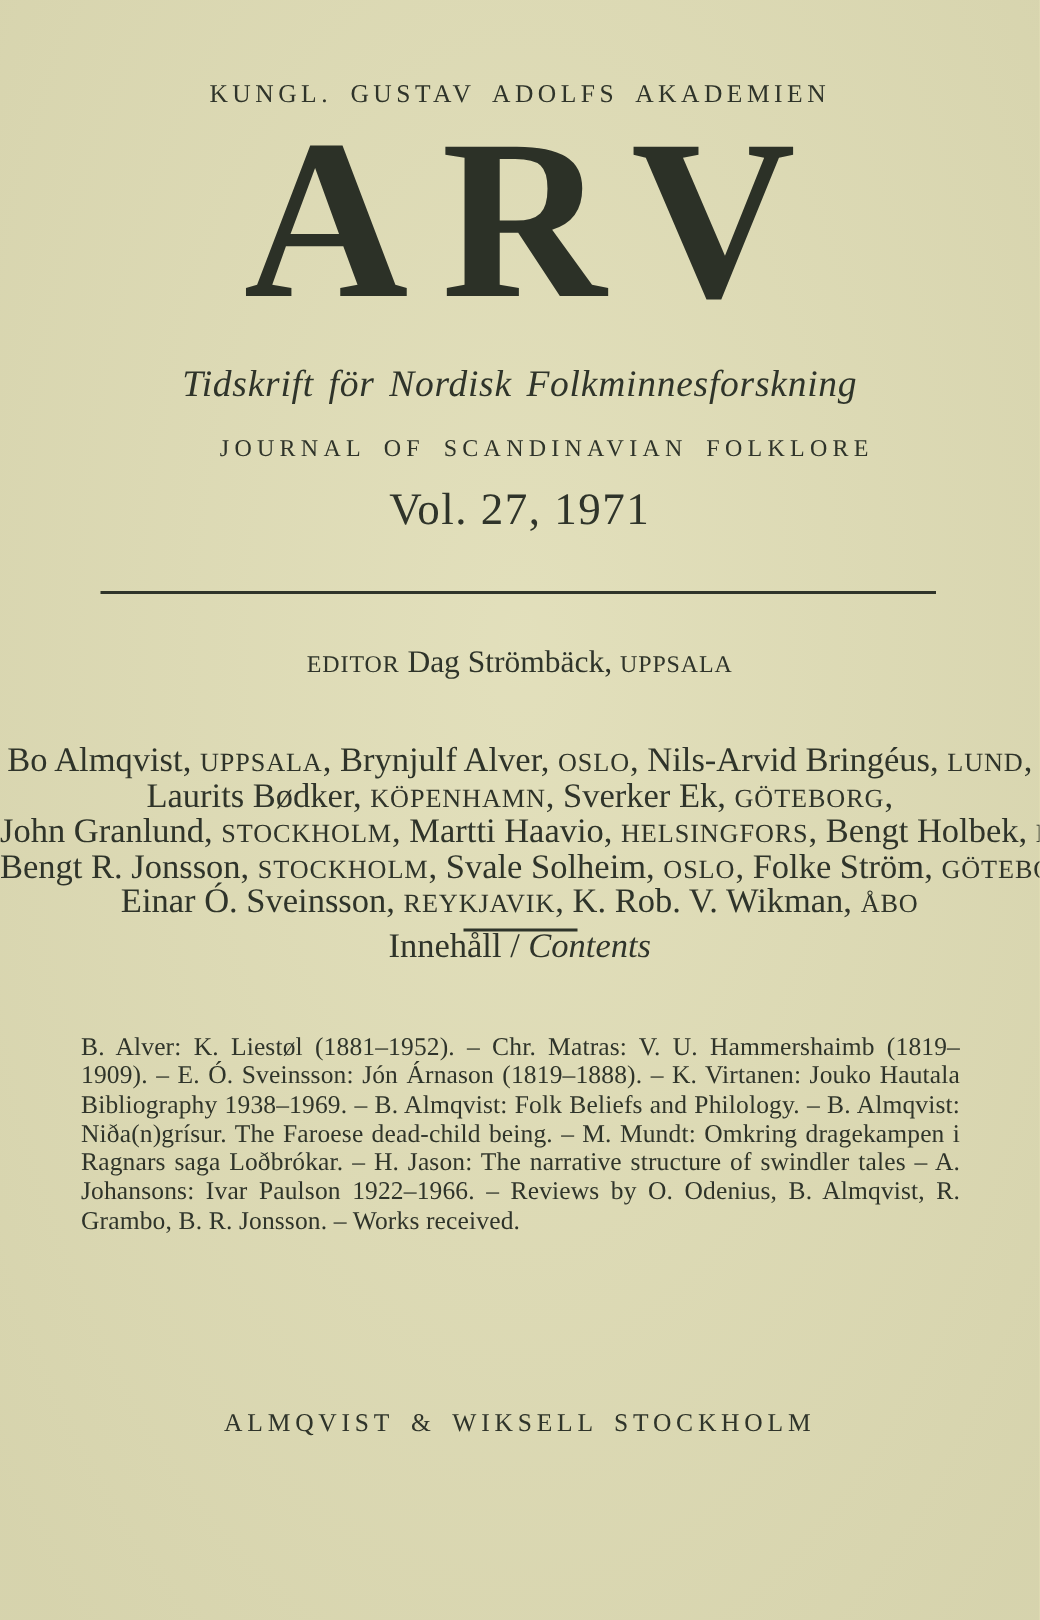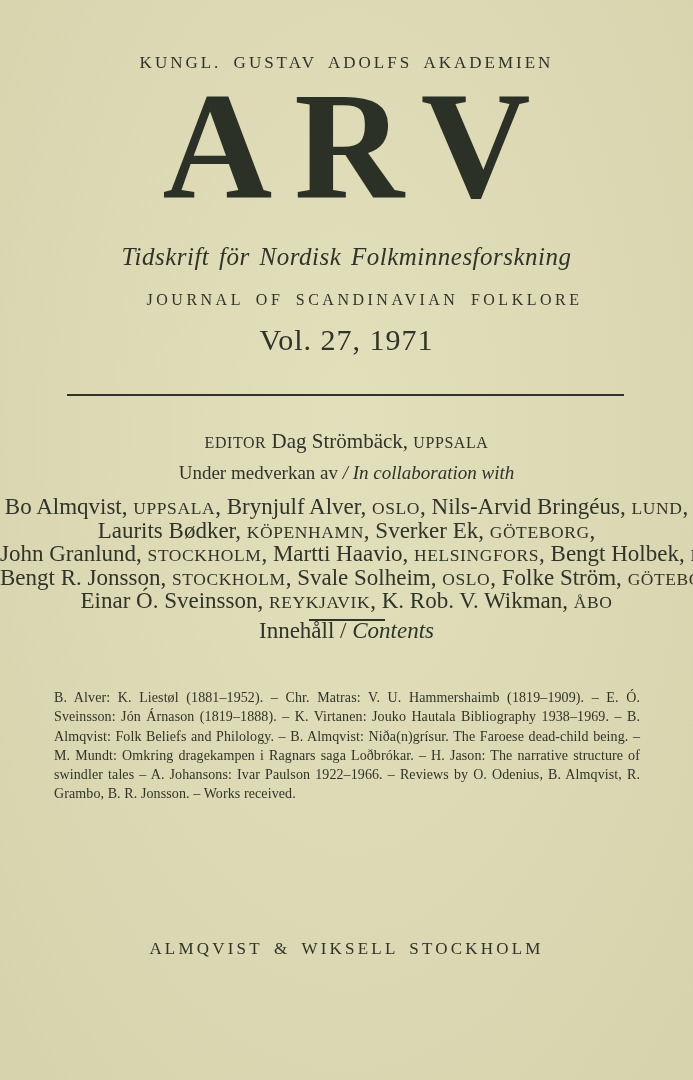--- a/index.html
+++ b/index.html
@@ -92,21 +92,21 @@
     width:76px;margin:0 auto;
     border-top:2px solid var(--ink);
   }
   .contents-heading{
     top:618px;
     font-size:23px;
   }
   .contents-para{
     position:absolute;
     top:688px;left:54px;width:586px;
-    font-size:14px;
+    font-size:17px;
     line-height:19.3px;
     text-align:justify;
     letter-spacing:0.1px;
   }
   .publisher{
     top:939px;
     font-size:17px;
     letter-spacing:3.2px;
     word-spacing:4px;
   }
@@ -127,25 +127,20 @@
   <div class="centered vol">Vol. 27, 1971</div>
 
   <div class="rule-main"></div>
 
   <div class="centered editor-line">
     <span class="sc">EDITOR</span>
     <span>Dag Strömbäck,</span>
     <span class="sc">UPPSALA</span>
   </div>
 
-  <div class="centered collab-intro">
-    <span>Under medverkan av</span>
-    <span class="it">/</span>
-    <span class="it">In collaboration with</span>
-  </div>
 
   <div class="collaborators">
       <div class="collab-line"><span>Bo Almqvist, </span><span class="sc">UPPSALA</span><span>, Brynjulf Alver, </span><span class="sc">OSLO</span><span>, Nils-Arvid Bringéus, </span><span class="sc">LUND</span><span>,</span></div>
       <div class="collab-line"><span>Laurits Bødker, </span><span class="sc">KÖPENHAMN</span><span>, Sverker Ek, </span><span class="sc">GÖTEBORG</span><span>,</span></div>
       <div class="collab-line"><span>John Granlund, </span><span class="sc">STOCKHOLM</span><span>, Martti Haavio, </span><span class="sc">HELSINGFORS</span><span>, Bengt Holbek, </span><span class="sc">KÖPENHAMN</span><span>,</span></div>
       <div class="collab-line"><span>Bengt R. Jonsson, </span><span class="sc">STOCKHOLM</span><span>, Svale Solheim, </span><span class="sc">OSLO</span><span>, Folke Ström, </span><span class="sc">GÖTEBORG</span><span>,</span></div>
       <div class="collab-line"><span>Einar Ó. Sveinsson, </span><span class="sc">REYKJAVIK</span><span>, K. Rob. V. Wikman, </span><span class="sc">ÅBO</span></div>
     </div>
 
   <div class="rule-short"></div>

